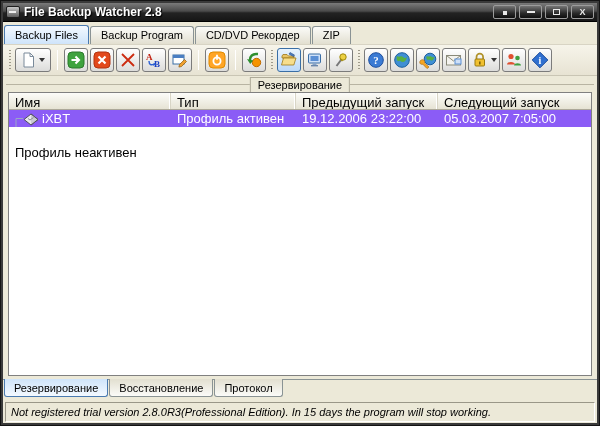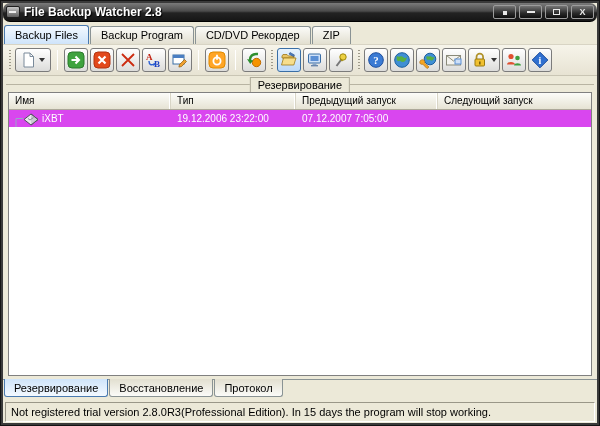--- a/index.html
+++ b/index.html
@@ -7,21 +7,20 @@
   .window{
     width:600px; height:426px;
     border:3px solid #3a3a3a; outline:1px solid #141414; outline-offset:-1px;
     background:#ece9d8; display:flex; flex-direction:column; overflow:hidden;
   }
   
   .titlebar{
     height:19px; flex:0 0 19px; display:flex; align-items:center; padding:0 3px;
     background:linear-gradient(#7a7a7a 0%, #4b4b4b 45%, #232323 55%, #161616 100%);
     border-bottom:1px solid #000;
-    border-radius:7px;
   }
   .app-icon{ width:14px; height:12px; border:1px solid #1d1d1d; border-radius:2px;
     background:linear-gradient(#c6c6c6,#5f5f5f); margin-right:4px; position:relative; }
   .app-icon::after{ content:""; position:absolute; left:2px; top:4px; width:7px; height:2px; background:#efefef; }
   .title-text{ color:#fff; font-weight:bold; font-size:12px; text-shadow:1px 1px 1px #000; flex:1 1 auto; }
   .winbtn{ width:23px; height:14px; margin-left:3px; border:1px solid #9c9c9c; border-radius:2px;
     background:linear-gradient(#757575,#2a2a2a 60%, #0e0e0e);
     color:#e9e9e9; font-size:9px; font-weight:bold; line-height:12px; text-align:center; cursor:default; }
   .winbtn .sq{ display:inline-block; width:7px; height:6px; border:1px solid #e9e9e9; margin-top:3px; }
   .winbtn .dot{ display:inline-block; width:4px; height:4px; background:#e9e9e9; margin-top:4px; }
@@ -43,43 +42,43 @@
     background:linear-gradient(#ffffff,#dcdcda); display:flex; align-items:center; justify-content:center; cursor:default; }
   .tbtn.wide{ width:36px; }
   .tbtn.wlock{ width:32px; }
   .tbtn.active{ background:linear-gradient(#e8f3fe,#bcd9f8); border-color:#3a6ea5; }
   .caret{ width:0; height:0; border-left:3px solid transparent; border-right:3px solid transparent; border-top:4px solid #333; margin-left:3px; }
   
   .main{ flex:1 1 auto; position:relative; margin:8px 3px 2px 3px; border-top:1px solid #b8b4a2; }
   .legend{ position:absolute; top:-8px; left:50%; transform:translateX(-50%);
     font-size:11px; background:#ece9d8; padding:1px 7px; border:1px solid #aeaa98; }
   .table{ position:absolute; left:2px; right:2px; top:7px; bottom:1px;
-    border:1px solid #808080; background:#fff; overflow:hidden; font-size:10px; }
+    border:1px solid #808080; background:#fff; overflow:hidden; font-size:13px; }
   .thead{ display:grid; grid-template-columns:162px 125px 142px auto; height:17px;
     background:linear-gradient(#fcfcf9,#e6e3d4); border-bottom:1px solid #aca899; }
   .th{ padding:2px 4px 0 6px; border-right:1px solid #d8d5c6; box-shadow:inset -1px 0 0 #fff; color:#000; cursor:default; white-space:nowrap; overflow:hidden;}
   .trow{ display:grid; grid-template-columns:162px 125px 142px auto; height:17px; align-items:center; color:#000; cursor:default; }
   .trow .td{ padding:0 4px 0 6px; white-space:nowrap; overflow:hidden; }
   .trow .td.name{ padding:0; display:flex; align-items:center; height:17px; }
-  .trow.selected{ background:#d946ef; color:#fff; }
+  .trow.selected{ background:#8b5cf6; color:#fff; }
   .expander{ width:9px; height:9px; border:1px solid #7f7f7f; background:#fff; margin-left:3px;
     display:flex; align-items:center; justify-content:center; flex:0 0 9px; }
   .expander::after{ content:""; width:5px; height:1px; background:#000; }
   .icon16{ width:16px; height:16px; flex:0 0 16px; }
   .lbl{ margin-left:3px; }
   
   .tabstrip-bottom{ flex:0 0 22px; display:flex; align-items:flex-start; padding:0 1px;
     background:#ece9d8; border-top:1px solid #8a9394; }
   .btab{ padding:3px 9px 2px 9px; font-size:11px; border:1px solid #8a9394; border-top:none;
     border-radius:0 0 3px 3px; margin-right:1px; margin-top:-1px;
     background:linear-gradient(#e2dfd0,#fbfbf8); cursor:default; }
   .btab.active{ background:linear-gradient(#cfe4fa,#f3f9ff); border-color:#4a7ab0; }
   
   .statusbar{ flex:0 0 20px; margin:1px 2px 1px 2px; border:1px solid; border-color:#9a9788 #fff #fff #9a9788;
-    background:#ece9d8; display:flex; align-items:center; padding:0 5px; font-size:11px; color:#000; }
+    background:#ece9d8; display:flex; align-items:center; padding:0 5px; font-size:11px; color:#000;font-style:italic; }
   svg{ display:block; }
 </style>
 </head>
 <body>
 
 <div class="window">
 
   <div class="titlebar">
     <div class="app-icon"></div>
     <div class="title-text">File Backup Watcher 2.8</div>
@@ -257,30 +256,32 @@
           <svg width="14" height="17" viewBox="0 0 14 17">
               <path d="M7 8.5H14M7 8.5V17" stroke="#9aa6c8" fill="none"></path>
             </svg>
           <svg class="icon16" width="16" height="16" viewBox="0 0 16 16">
               <path d="M8 3L15 8.5 8 14 1 8.5z" fill="#e9e9ec" stroke="#50505a"></path>
               <path d="M8 3L15 8.5 8 14" fill="#c9c9d2" stroke="#50505a"></path>
               <path d="M5 7.5l2 1.5 3.5-2.5" stroke="#8a8a96" fill="none"></path>
             </svg>
           <span class="lbl">iXBT</span>
         </div>
+        <div class="td">Профиль активен</div>
         <div class="td">19.12.2006 23:22:00</div>
-        <div class="td">07.12.2007 7:05:00</div>
+        <div class="td">05.03.2007 7:05:00</div>
       </div>
 
       <div class="trow">
         <div class="td"></div>
         <div class="td"></div>
       </div>
 
       <div class="trow">
+        <div class="td">Профиль неактивен</div>
         <div class="td"></div>
         <div class="td"></div>
       </div>
     </div>
   </div>
 
   <div class="tabstrip-bottom">
     <div class="btab active">Резервирование</div>
     <div class="btab">Восстановление</div>
     <div class="btab">Протокол</div>

